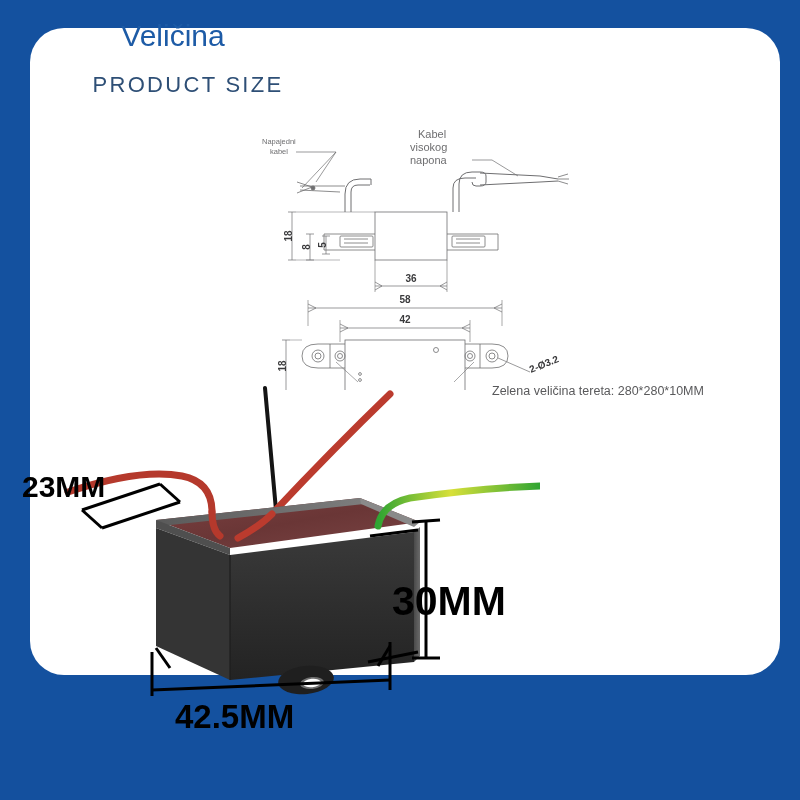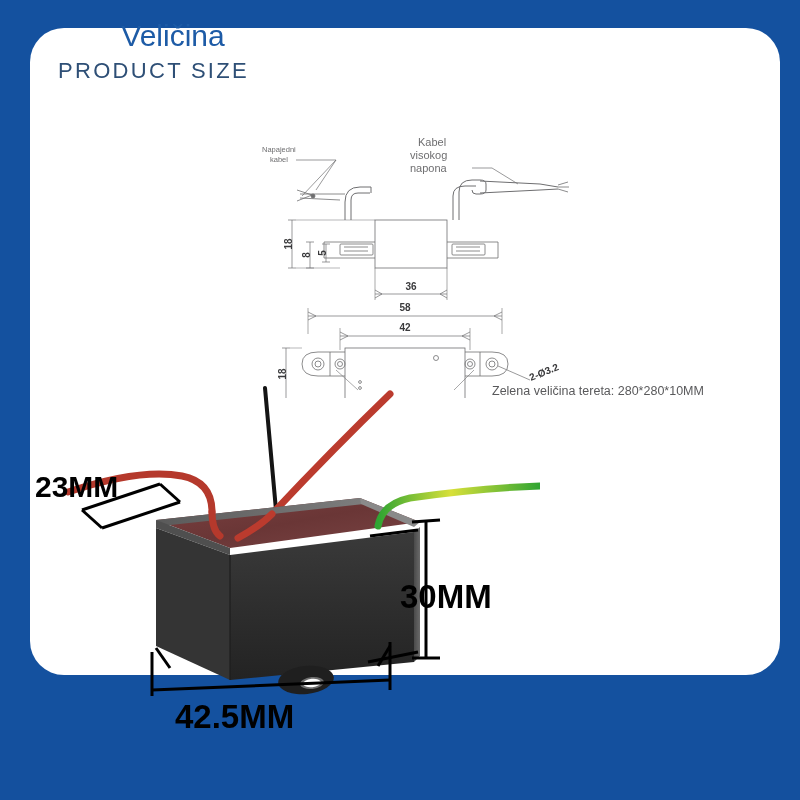--- a/index.html
+++ b/index.html
@@ -21,41 +21,41 @@
   }
 
   
   .title-block{position:absolute;left:58px;top:18px;width:320px;}
   .title-line1,.title-line2{
     color:#1d5ba6;font-size:30px;line-height:36px;font-weight:400;
     text-align:center;width:230px;
   }
   .title-sub{
     color:#2e4f76;font-size:22px;line-height:30px;letter-spacing:2.3px;
-    margin-top:2px;width:260px;font-weight:400;
-  }
-
-  
-  .tech{position:absolute;left:240px;top:130px;width:330px;height:260px;margin-top:8px;}
+    margin-top:16px;width:260px;text-align:center;font-weight:400;
+  }
+
+  
+  .tech{position:absolute;left:240px;top:130px;width:330px;height:260px;}
   .tech svg{display:block;}
 
   
   .note{
     position:absolute;left:492px;top:384px;
     font-size:12.5px;color:#59595b;white-space:nowrap;
   }
 
   
   .photo{position:absolute;left:60px;top:380px;width:480px;height:330px;}
   .photo svg{display:block;}
 
   
   .dim{position:absolute;font-weight:700;color:#000;font-family:"Liberation Sans", sans-serif;}
-  .dim-depth{left:22px;top:470px;font-size:30px;margin-left:13px;}
-  .dim-height{left:400px;top:578px;font-size:33px;}
+  .dim-depth{left:22px;top:470px;font-size:30px;}
+  .dim-height{left:392px;top:578px;font-size:41px;}
   .dim-width{left:175px;top:698px;font-size:33px;}
 </style>
 </head>
 <body>
 
 <div id="root">
 
   <div class="frame"></div>
   <div class="card"></div>
 

